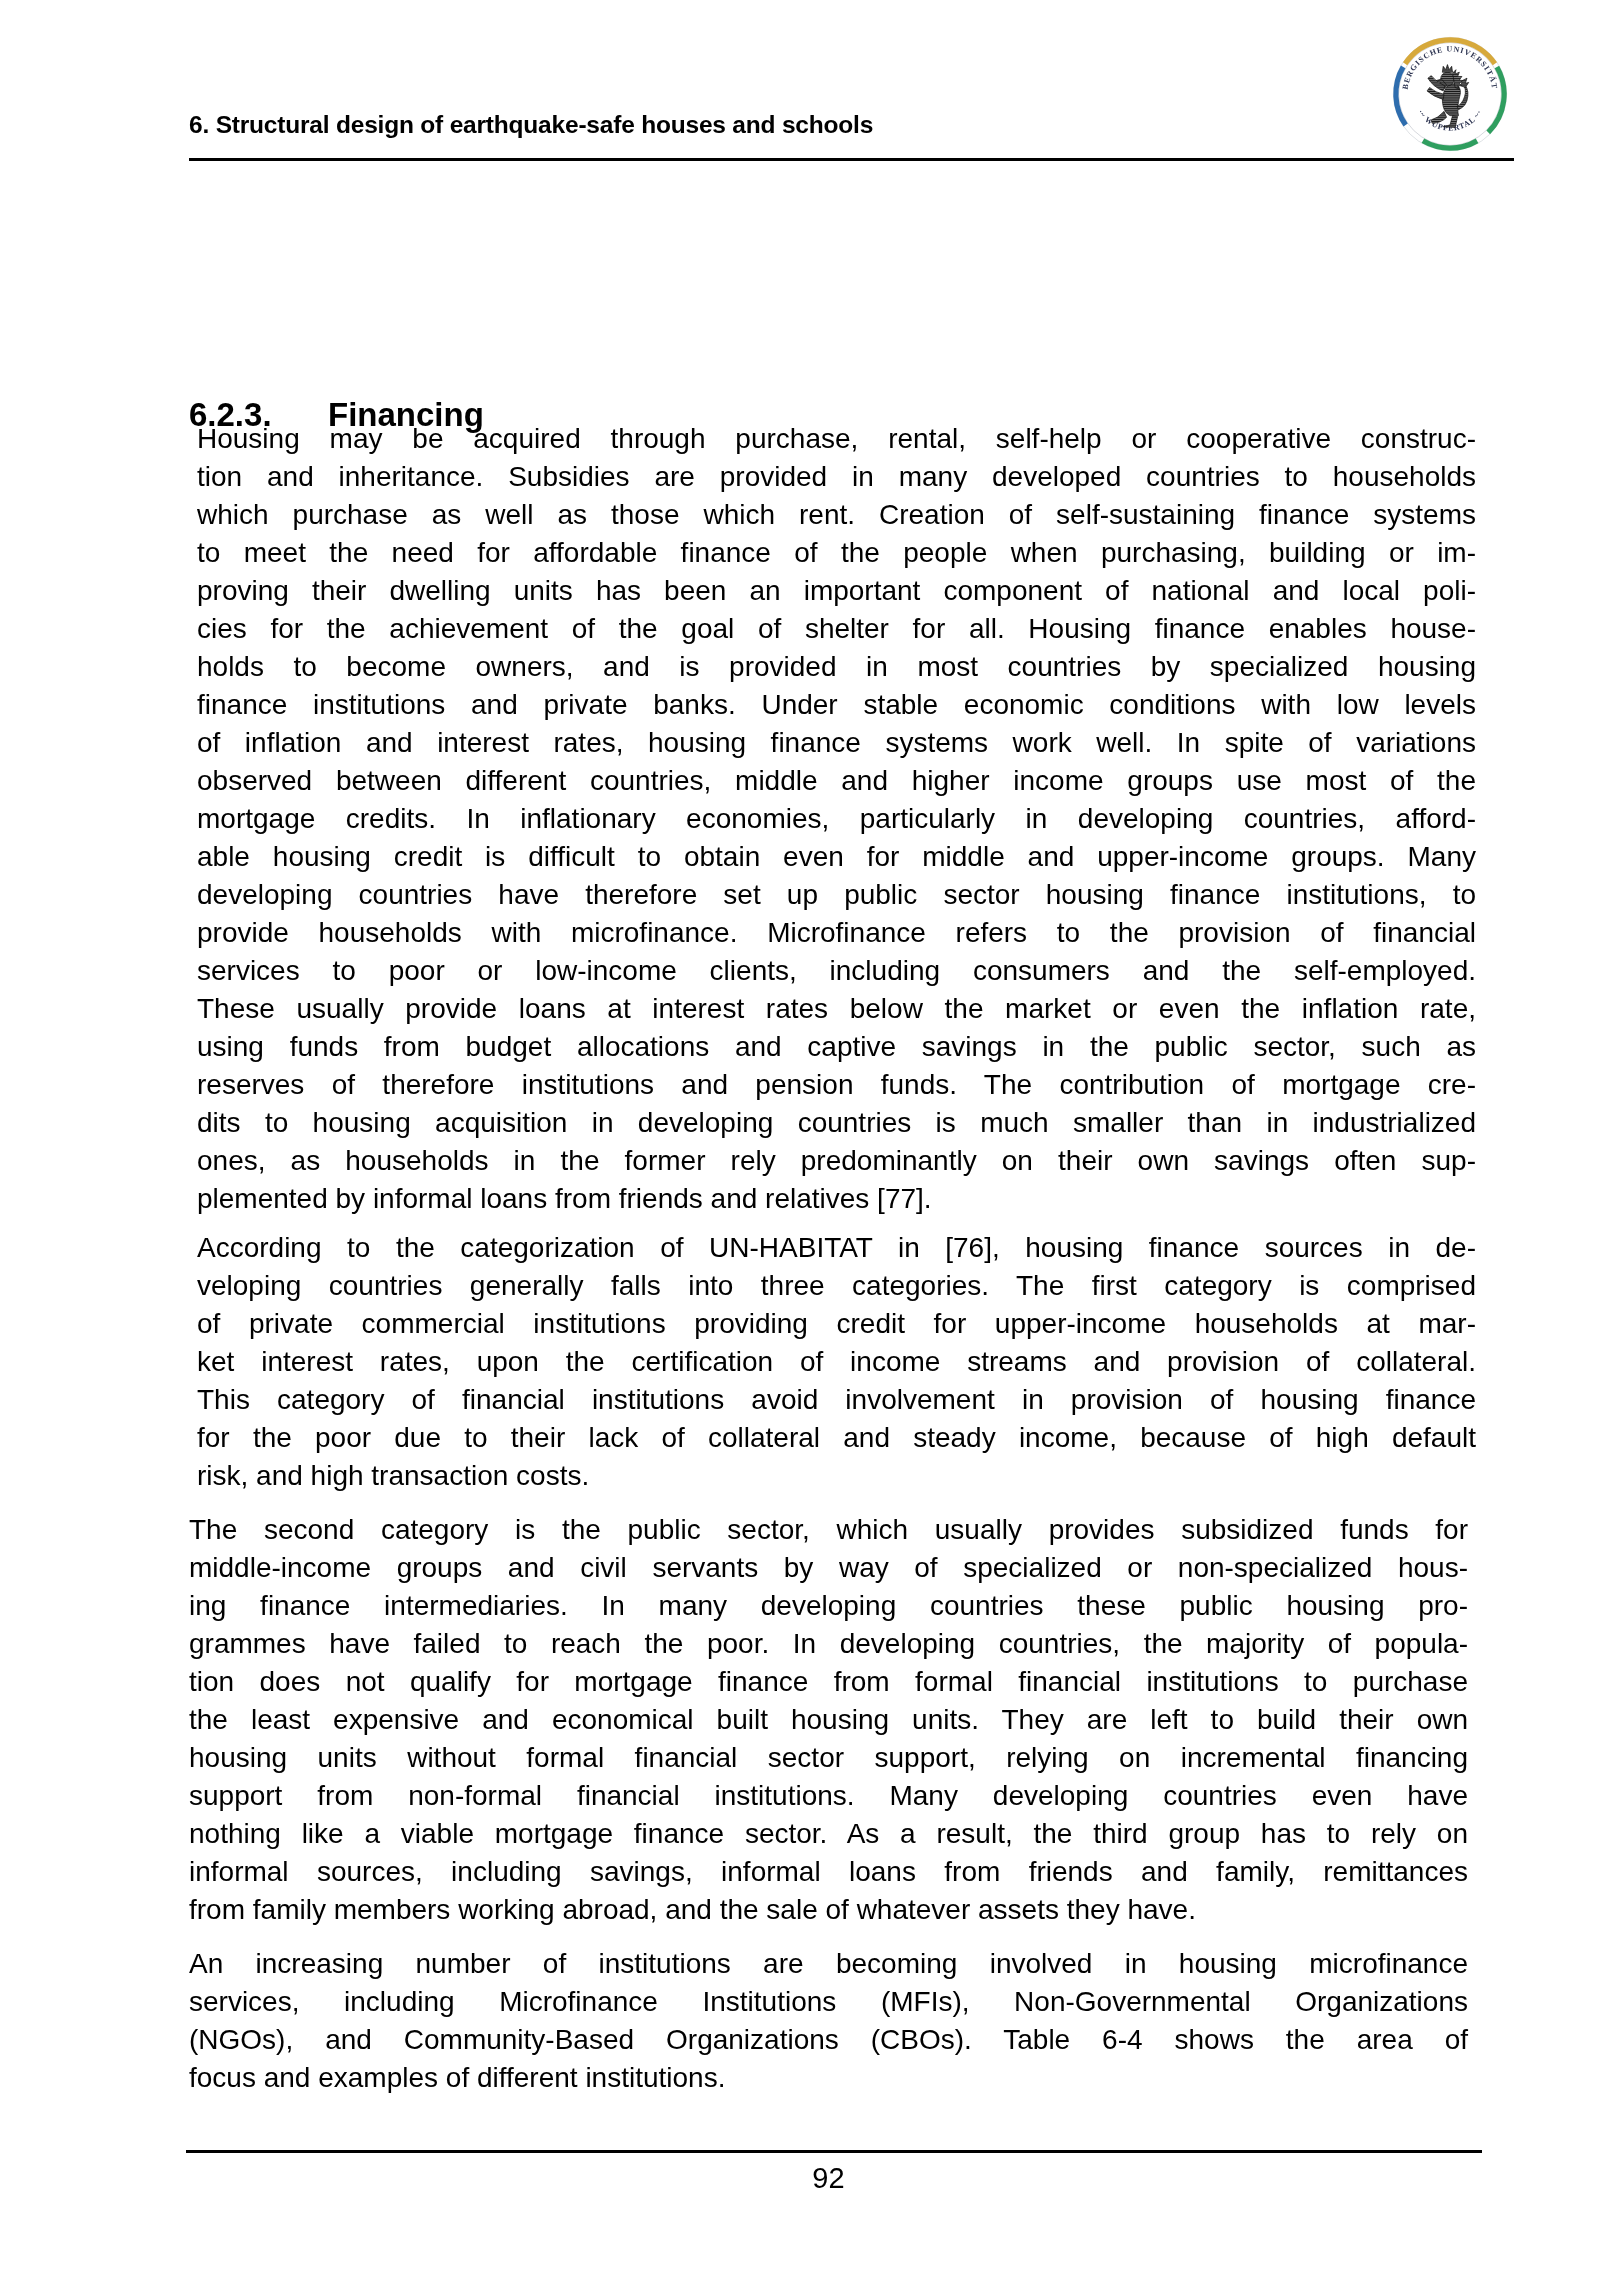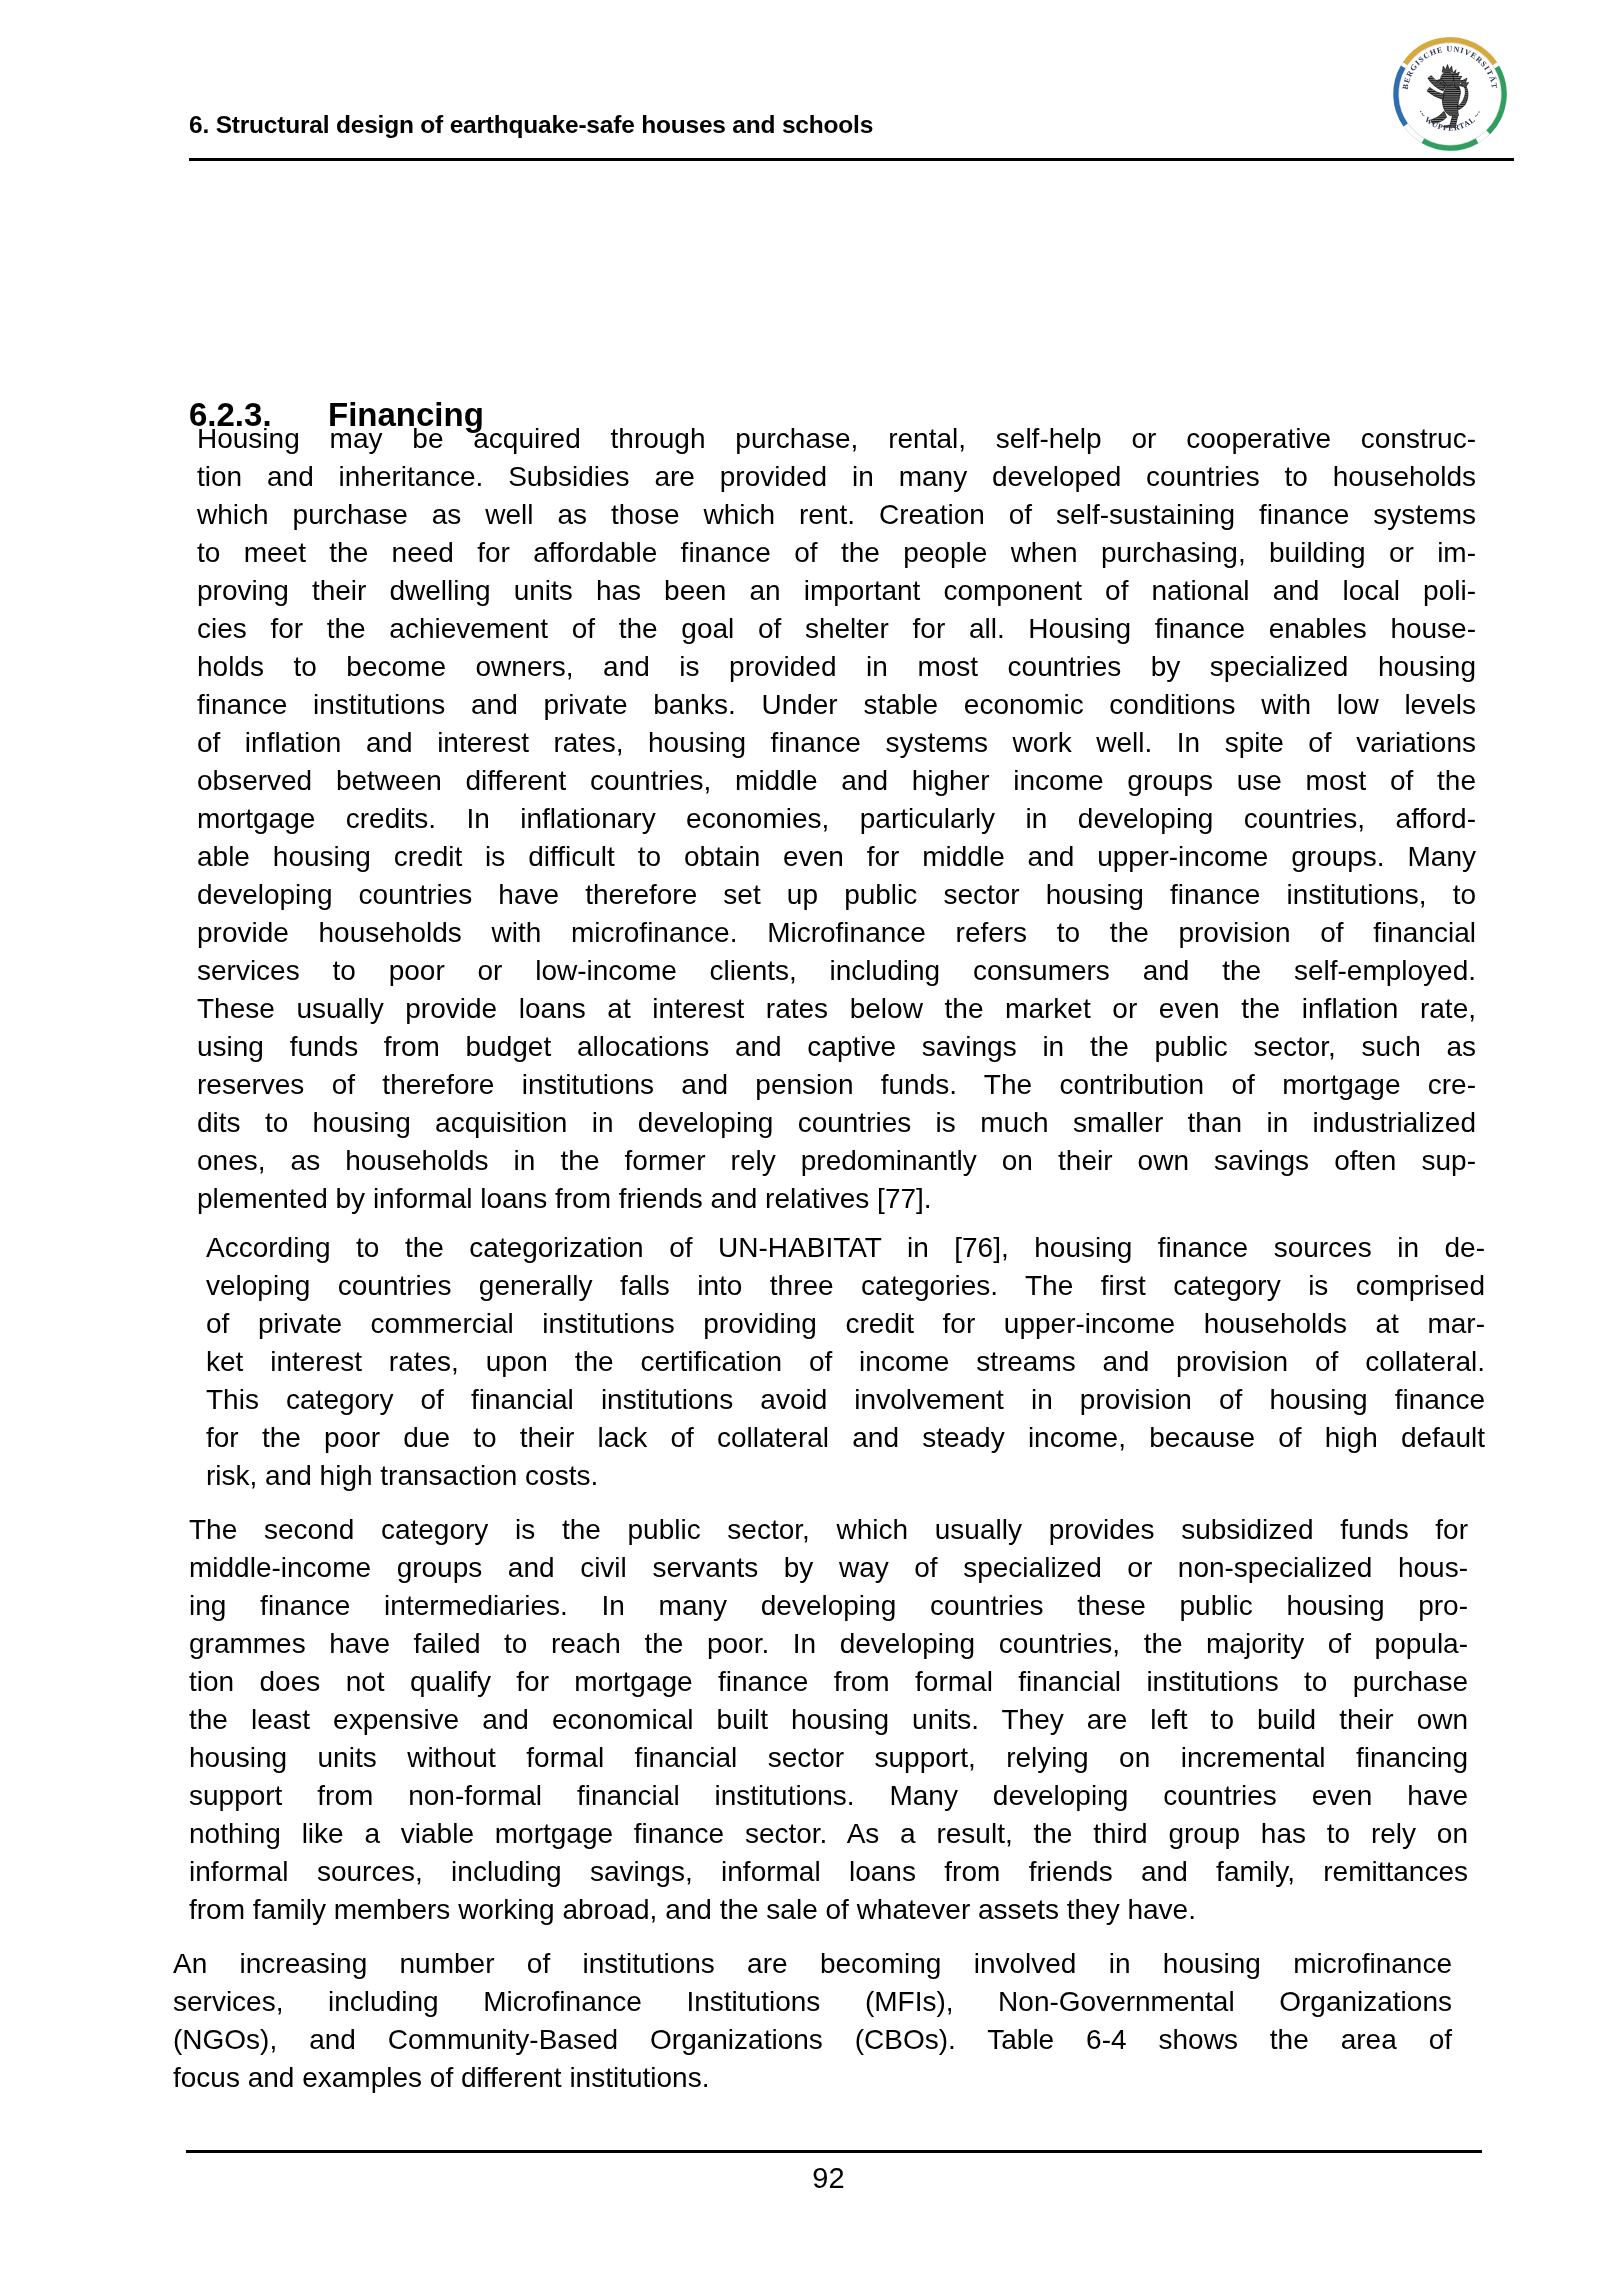--- a/index.html
+++ b/index.html
@@ -39,23 +39,23 @@
   .para{
     position:absolute;
     font-size:28px;
     line-height:38px;
     width:1279px;
   }
   .para .line{ text-align:justify; text-align-last:justify; }
   .para .line.last{ text-align-last:left; }
   #para-intro{ left:242px; top:196px; width:1226px; }
   #para-1{ left:197px; top:420px; }
-  #para-2{ left:206px; top:1229px; }
+  #para-2{ left:197px; top:1229px; }
   #para-3{ left:189px; top:1511px; }
-  #para-4{ left:173px; top:1945px; }
+  #para-4{ left:189px; top:1945px; }
   .section-heading{
     position:absolute;
     left:189px; top:371px;
     font-size:33px;
     font-weight:bold;
     line-height:39px;
     margin-top:24px;
   }
   .section-heading .num{ display:inline-block; width:139px; }
   .footer-rule{

